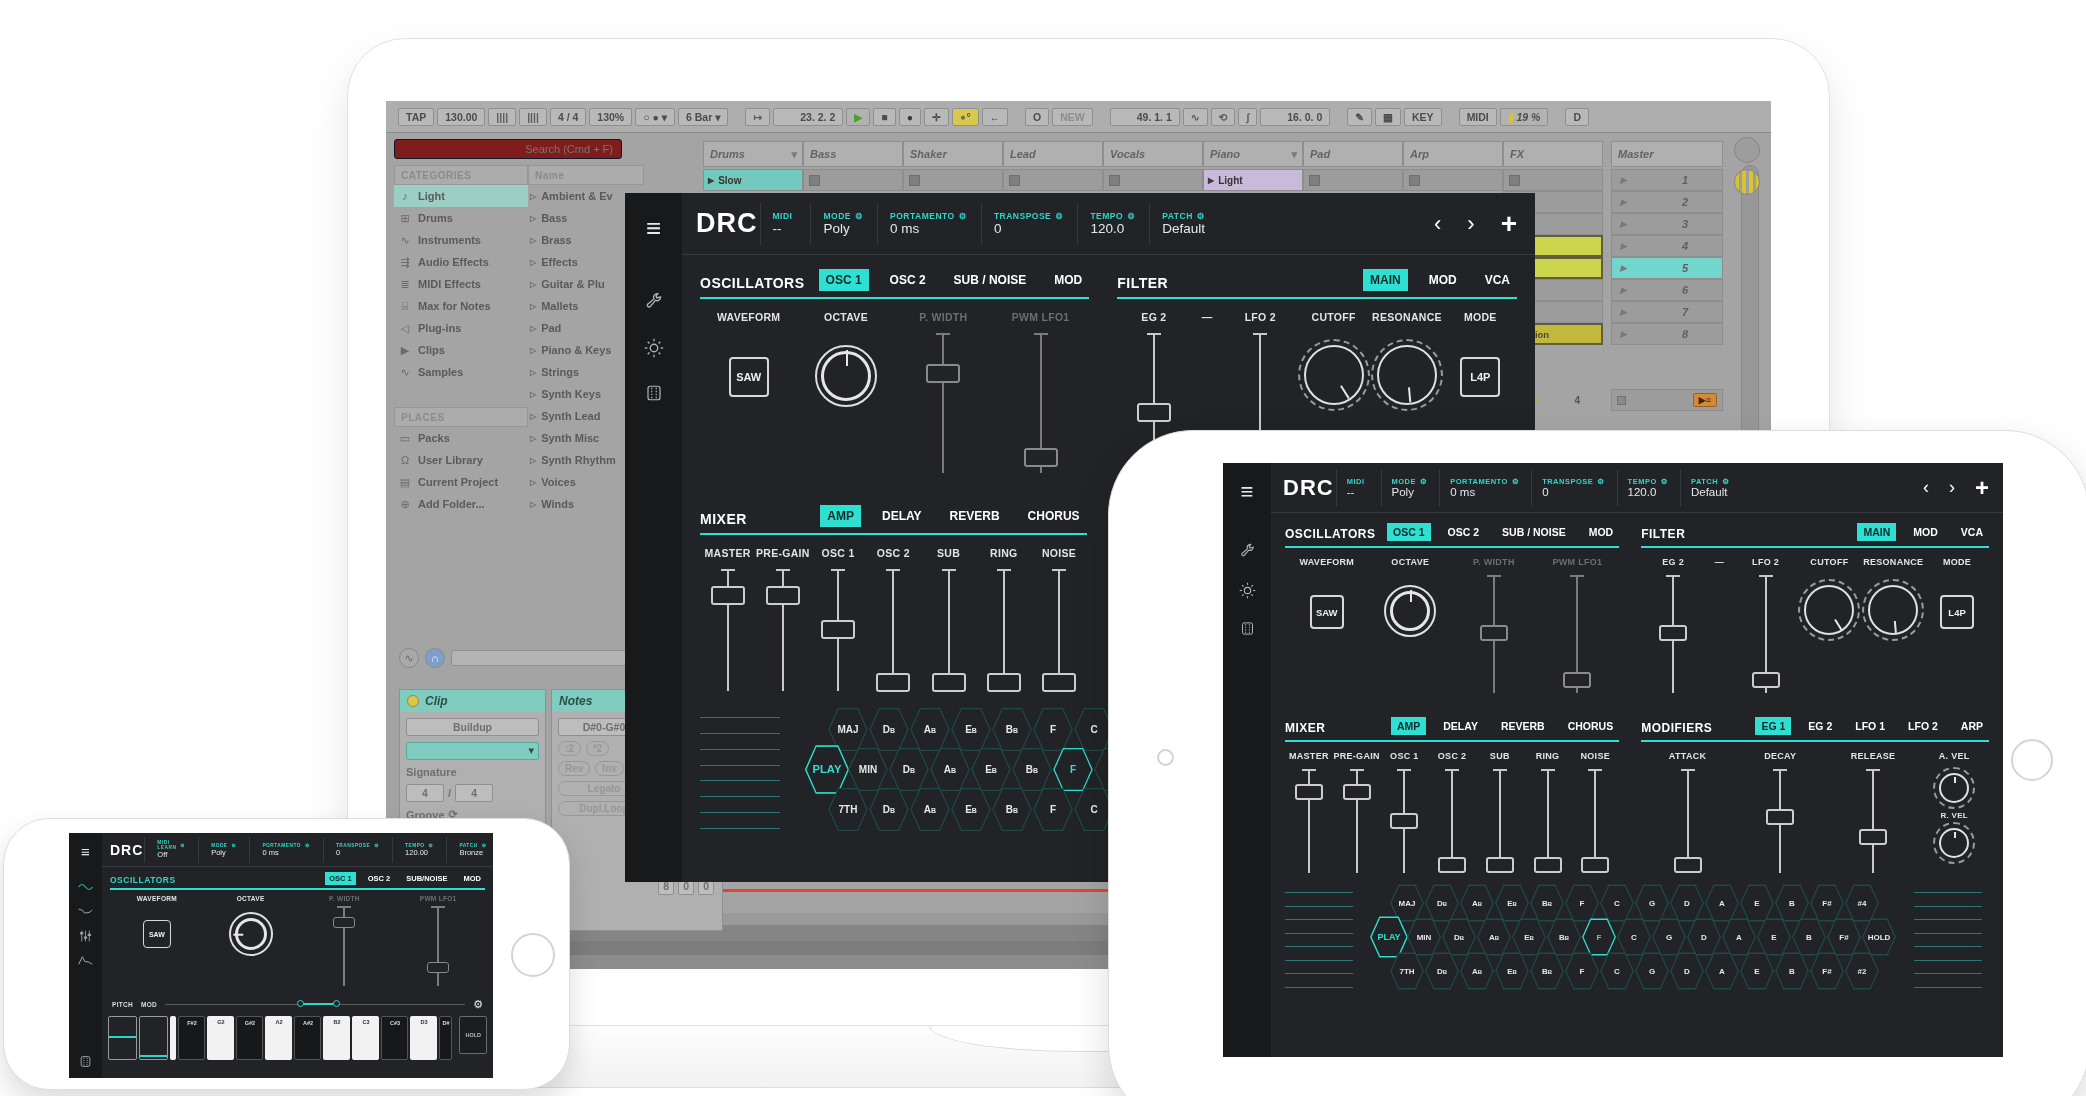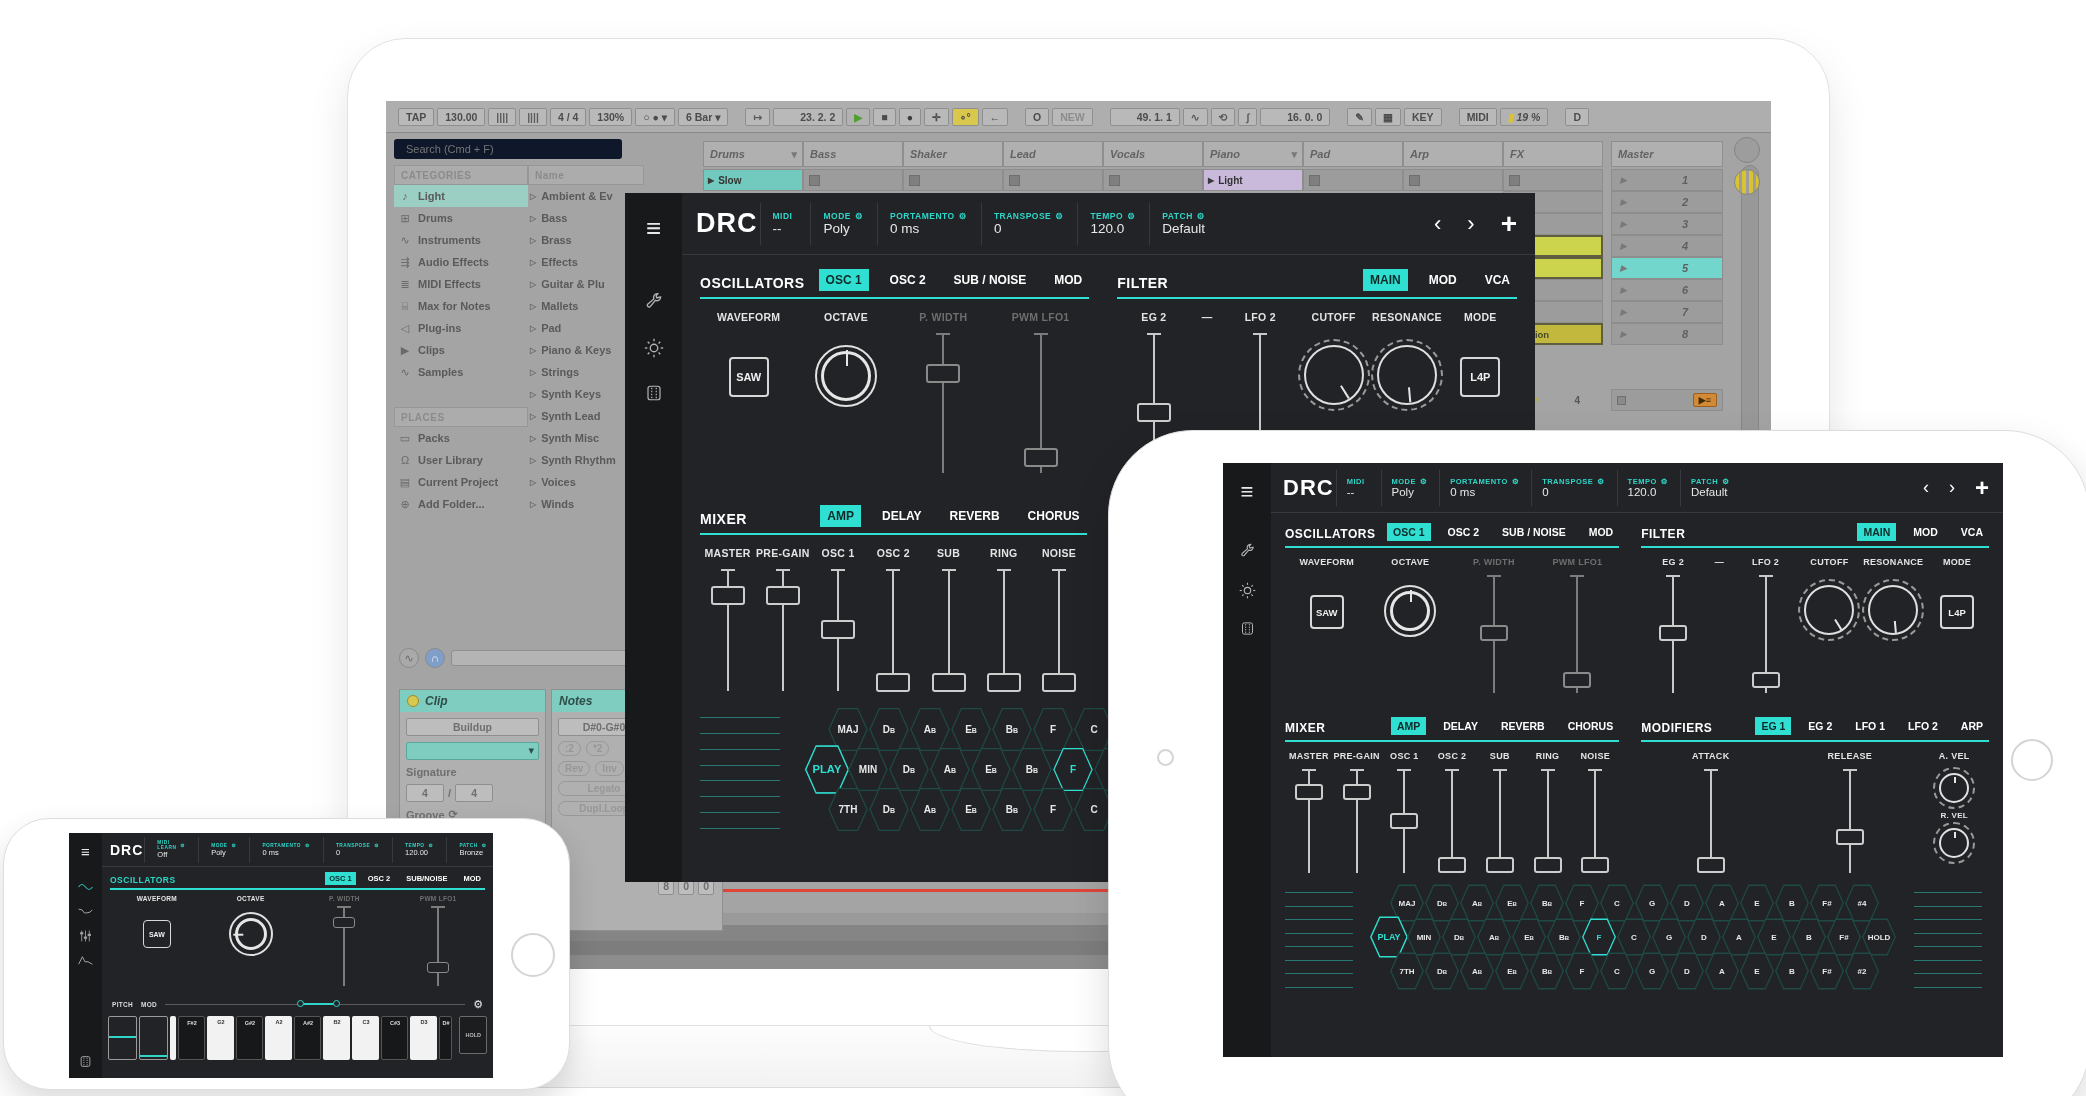--- a/index.html
+++ b/index.html
@@ -42,23 +42,23 @@
   .tseg.green { color:#4f9f2f; background:#b2b2b2; }
   .tseg.rec { color:#3c3c3c; }
   .tseg.yellow { background:#d9c84e; }
   .tseg.dim { color:#8d8d8d; }
   .tseg.wide { min-width:70px; text-align:right; }
   .tseg.gap-l { margin-left:14px; }
   .tseg.cpu { background:#b2b2b2;font-style:italic; }
   .tseg.cpu::first-letter { color:#d9c333; }
 
   .abl-browser { position:absolute; left:8px; top:38px; width:250px; height:486px; }
-  .abl-search { width:228px; height:20px; background:#0f172a; border:4px solid #0f172a;
+  .abl-search { width:228px; height:20px; background:#7f1d1d; border:1px solid #0f172a;
     border-radius:3px; color:#8e8e8e; font-size:11px; padding:0 8px;
-    font-family:"Liberation Sans",sans-serif; }
+    font-family:"Liberation Sans",sans-serif;text-align:right; }
   .abl-cols { display:flex; margin-top:6px; }
   .abl-cat { width:134px; }
   .abl-names { width:116px; }
   .bhead { height:20px; background:#acacac; border:1px solid #979797; color:#8b8b8b;
     font-weight:bold; font-size:10px; letter-spacing:.5px; display:flex; align-items:center;
     padding:0 6px; }
   .brow { height:22px; display:flex; align-items:center; gap:6px; padding:0 4px;
     color:#5a5a5a; font-weight:bold; font-size:11px; white-space:nowrap; overflow:hidden; }
   .brow.sel { background:#9ccfc3; }
   .brow .bic { width:14px; text-align:center; color:#6a6a6a; font-weight:normal; }
@@ -1235,20 +1235,28 @@
               <div style="display:flex">
                 <div class="params" style="flex:4">
                     <div class="pcol h88">
                     <span class="plabel">ATTACK</span>
                     <div class="ctrl ctrl2">
                         <span class="vslider vs2">
                           <i class="handle"></i>
                         </span>
                       </div>
                   </div>
+                    <div class="pcol h38">
+                    <span class="plabel">DECAY</span>
+                    <div class="ctrl ctrl2">
+                        <span class="vslider vs2">
+                          <i class="handle"></i>
+                        </span>
+                      </div>
+                  </div>
                     <div class="pcol h58">
                     <span class="plabel">RELEASE</span>
                     <div class="ctrl ctrl2">
                         <span class="vslider vs2">
                           <i class="handle"></i>
                         </span>
                       </div>
                   </div>
                   </div>
                 <div class="pcol" style="flex:1">

